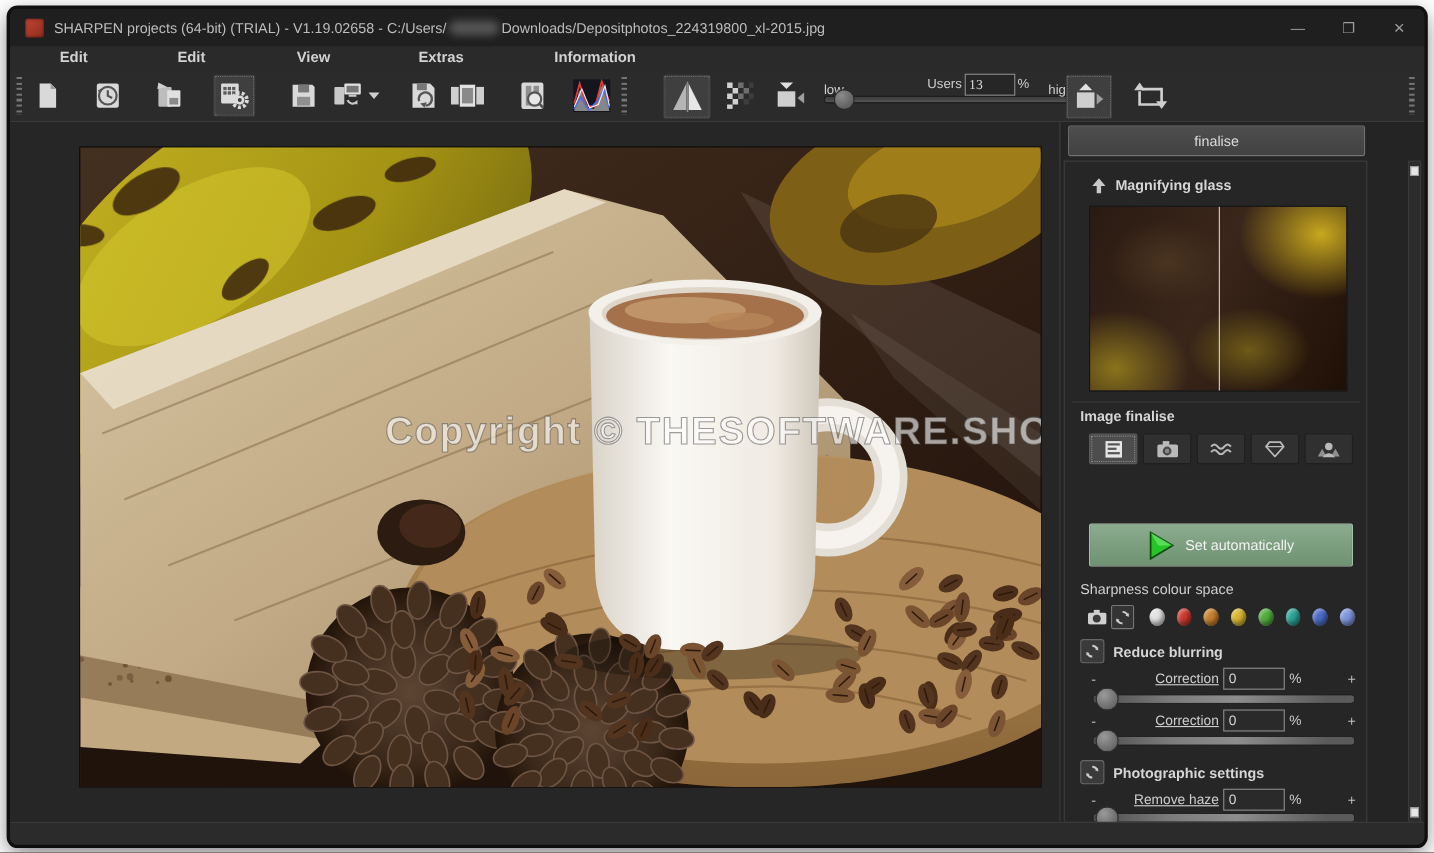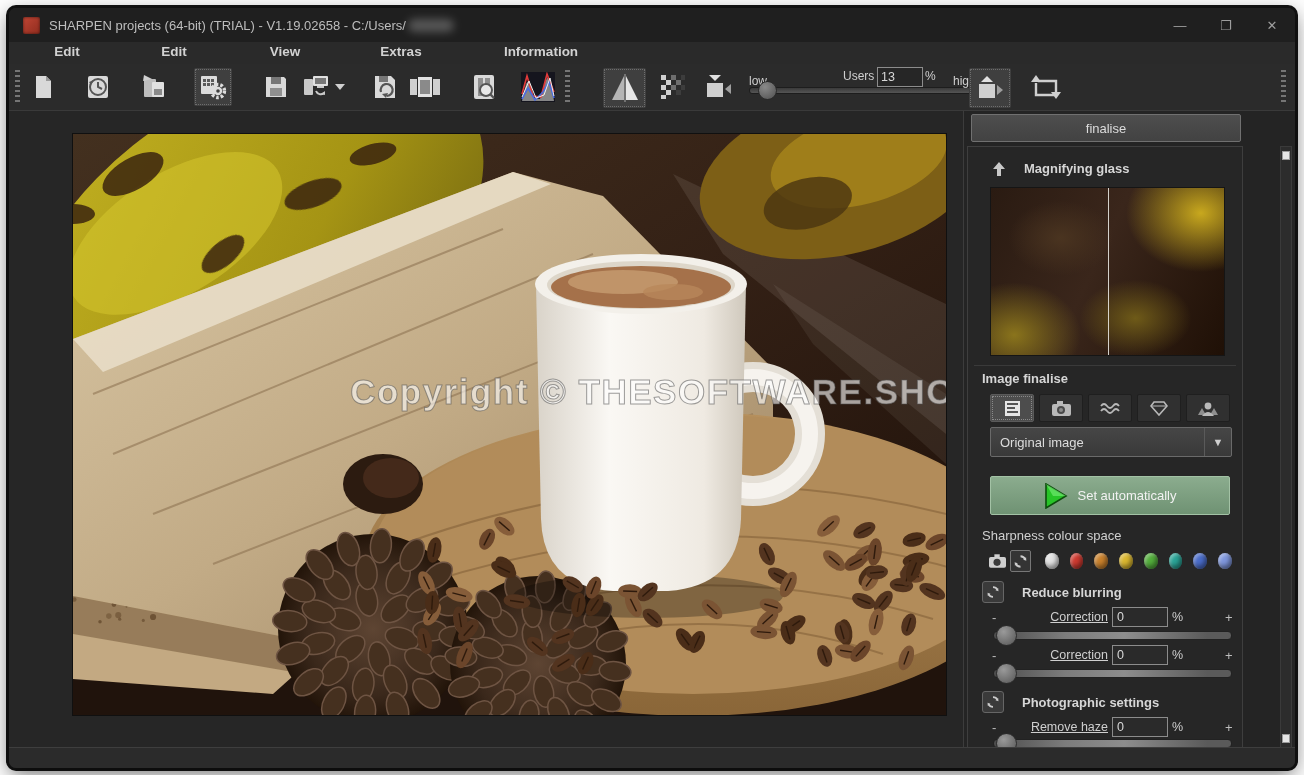--- a/index.html
+++ b/index.html
@@ -21,34 +21,34 @@
   
   .toolbar{height:46px;background:#2b2b2b;border-bottom:1px solid #3a3a3a;position:relative;flex:0 0 auto;}
   .drag-dots{position:absolute;top:6px;width:5px;height:34px;
     background-image:repeating-linear-gradient(#888 0 2px,transparent 2px 5px);background-size:2px 100%;background-repeat:repeat-x;opacity:.8;}
   .tb-btn{position:absolute;top:4px;width:38px;height:38px;display:flex;align-items:center;justify-content:center;border-radius:2px;}
   .tb-btn.active{background:#3f3f3f;outline:1px dotted #6e6e6e;outline-offset:-2px;}
   .tb-label{position:absolute;font-size:12px;color:#cfcfcf;}
   .zoom-track{position:absolute;height:5px;background:linear-gradient(#3a3a3a,#555);border:1px solid #1d1d1d;border-radius:3px;}
   .zoom-thumb{position:absolute;width:17px;height:17px;border-radius:50%;background:radial-gradient(circle at 35% 30%,#8a8a8a,#4f4f4f);border:1px solid #2a2a2a;}
   .zoom-input{position:absolute;width:38px;height:18px;background:#262626;border:1px solid #8c8c8c;color:#d8d8d8;font-size:12.5px;
-    font-family:Liberation Sans, sans-serif;padding:0 3px;}
+    font-family:Liberation Serif, serif;padding:0 3px;}
   
   .content{flex:1;display:flex;min-height:0;}
   .canvas{flex:1;background:#262626;position:relative;min-width:0;}
   .photo{position:absolute;left:63px;top:22px;width:873px;height:581px;border:1px solid #101010;background:#241812;}
   .photo svg{display:block;}
   
   .panel{flex:0 0 291px;background:#242424;border-left:1px solid #3c3c3c;position:relative;padding-left:40px;}
   .finalise-btn{position:absolute;left:7px;top:3px;width:268px;height:26px;background:linear-gradient(#4e4e4e,#424242);
     border:1px solid #707070;border-radius:2px;color:#dcdcdc;font-size:13px;display:flex;align-items:center;justify-content:center;cursor:default;}
   .panel-box{position:absolute;left:3px;top:35px;width:274px;height:600px;border:1px solid #3e3e3e;background:#262626;overflow:hidden;}
   .scrollbar{position:absolute;right:3px;top:35px;width:10px;height:600px;background:#2c2c2c;border:1px solid #3a3a3a;}
   .scroll-handle{position:absolute;left:1px;width:6px;height:7px;background:#e6e6e6;border:1px solid #9a9a9a;}
-  .sec-header{position:absolute;font-size:13px;font-weight:bold;color:#d6d6d6;display:flex;align-items:center;gap:18px;}
+  .sec-header{position:absolute;font-size:13px;font-weight:bold;color:#d6d6d6;display:flex;align-items:center;gap:8px;}
   .preview{position:absolute;left:22px;top:40px;width:233px;height:167px;border:1px solid #151515;
     background:
       radial-gradient(ellipse 95px 75px at 10% 88%, #8a741c 0%, rgba(138,116,28,0) 70%),
       radial-gradient(ellipse 120px 95px at 90% 15%, #c8a81e 0%, rgba(200,168,30,0) 62%),
       radial-gradient(ellipse 80px 55px at 62% 78%, #6e5a18 0%, rgba(110,90,24,0) 70%),
       radial-gradient(ellipse 70px 50px at 30% 30%, #4a3420 0%, rgba(74,52,32,0) 75%),
       linear-gradient(115deg,#2a1b12 0%,#3a261b 45%,#1f1006 100%);}
   .preview::after{content:"";position:absolute;left:50%;top:0;width:1px;height:100%;background:rgba(240,240,235,.85);}
   .hsep{position:absolute;left:6px;width:262px;height:1px;background:#3a3a3a;}
   .tab-row{position:absolute;left:22px;top:247px;width:240px;display:flex;gap:5px;}
@@ -83,20 +83,21 @@
 <body>
 
 <div class="stage">
 <div class="window">
 
   <div class="titlebar">
     <div class="app-icon"></div>
     <div class="title-text">
       <span>SHARPEN projects (64-bit) (TRIAL) - V1.19.02658 - C:/Users/</span>
       <span class="blur-user"></span>
+      <span>Downloads/Depositphotos_224319800_xl-2015.jpg</span>
     </div>
     <div class="win-controls">
       <div class="win-btn">—</div>
       <div class="win-btn">❐</div>
       <div class="win-btn">✕</div>
     </div>
   </div>
 
   <div class="menubar">
     <span class="menu-item" style="left:58px">Edit</span>
@@ -708,24 +709,20 @@
           <div class="tab-btn">
             <svg width="20" height="15" viewBox="0 0 20 15">
               <polygon points="0,14 4,7 8,14" fill="#8f8f8f"></polygon>
                   <polygon points="12,14 16,7 20,14" fill="#8f8f8f"></polygon>
               <circle cx="10" cy="5" r="3.4" fill="#b9b9b9"></circle>
                   <path d="M4 15 q6 -8 12 0 z" fill="#b9b9b9"></path>
             </svg>
           </div>
         </div>
 
-        <div class="dropdown">
-          <span class="dd-text">Original image</span>
-          <span class="dd-arrow">▼</span>
-        </div>
 
         <div class="green-btn">
           <svg width="24" height="26" viewBox="0 0 24 26">
             <polygon points="2,1 22,13 2,25" fill="#27c427" stroke="#0c4d0c" stroke-width="1.6"></polygon>
             <polygon points="2,1 22,13 9,13" fill="#6de86d" opacity=".7"></polygon>
           </svg>
           <span>Set automatically</span>
         </div>
 
         <div class="sec-header" style="left:14px;top:381px;font-weight:normal;color:#cfcfcf">

